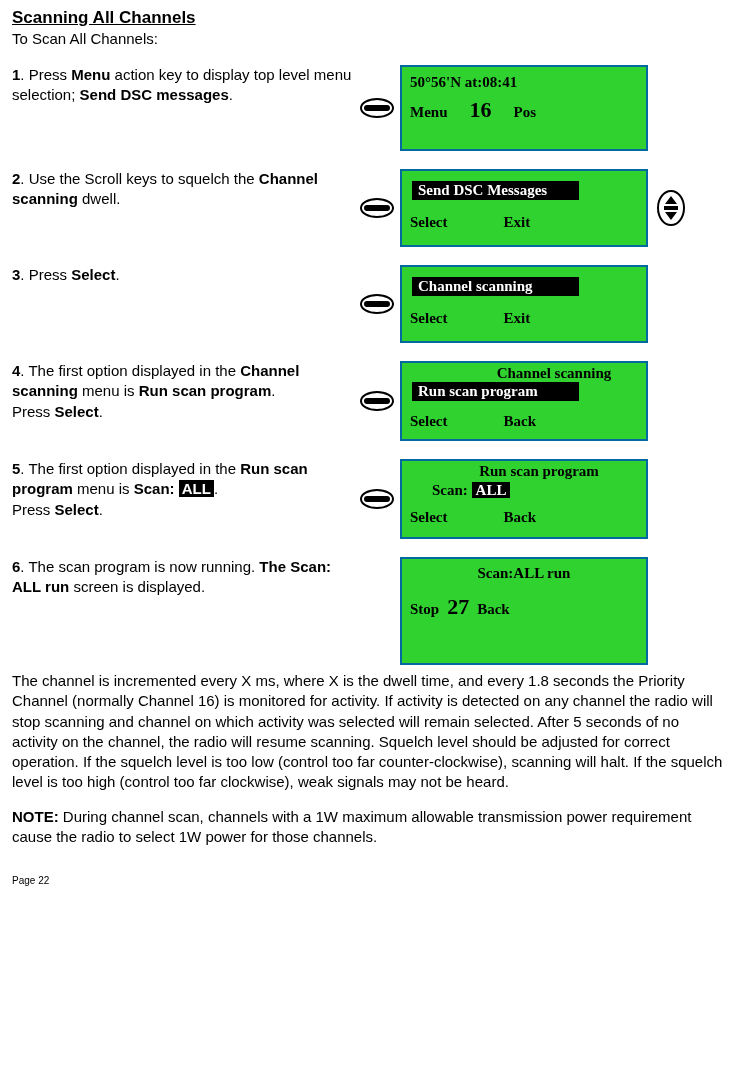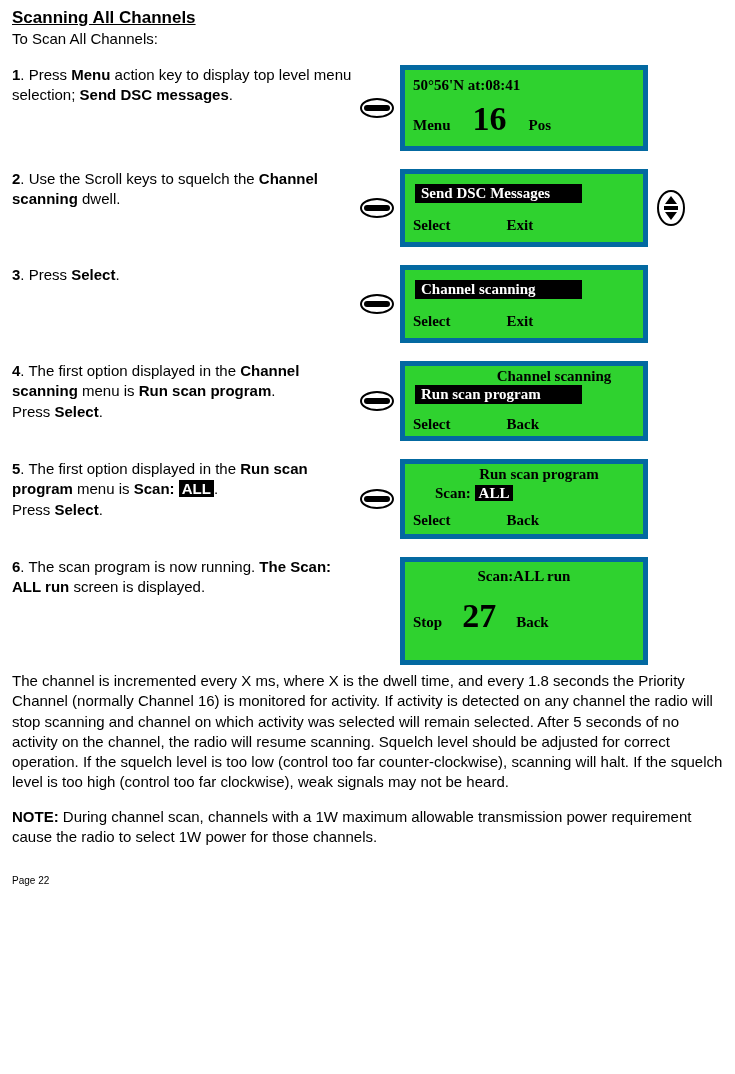--- a/index.html
+++ b/index.html
@@ -48,37 +48,37 @@
   .knob-left, .knob-right {
     width: 34px;
     display: flex;
     align-items: center;
     justify-content: center;
   }
   .knob-left svg, .knob-right svg { display: block; }
   .screen {
     width: 248px;
     background: #2fd22f;
-    border: 5px solid #0369a1;
+    border: 2px solid #0369a1;
     box-sizing: border-box;
     padding: 6px 8px 8px 8px;
     font-family: "Times New Roman", Times, serif;
     color: #000;
   }
   .screen .line { font-weight: bold; font-size: 15px; line-height: 1.2; }
   .screen .softkeys {
     display: flex;
     align-items: baseline;
     gap: 22px;
     font-weight: bold;
     font-size: 15px;
     margin-top: 8px;
   }
   .big-ch {
-    font-size: 34px;
+    font-size: 22px;
     font-weight: bold;
     line-height: 1;
   }
   .screen .softkeys2 {
     display: flex;
     justify-content: flex-start;
     gap: 56px;
     font-weight: bold;
     font-size: 15px;
     margin-top: 12px;
@@ -113,21 +113,21 @@
     margin: 0 0 14px 0;
   }
   .note .b { font-weight: bold; }
   .page-num {
     font-size: 10px;
     margin-top: 28px;
   }
   .softkeys3 {
     display: flex;
     align-items: baseline;
-    gap: 20px;
+    gap: 8px;
     font-weight: bold;
     font-size: 15px;
     margin-top: 14px;
     font-family: "Times New Roman", Times, serif;
   }
 </style>
 </head>
 <body>
 
 <svg width="0" height="0" style="position:absolute">

